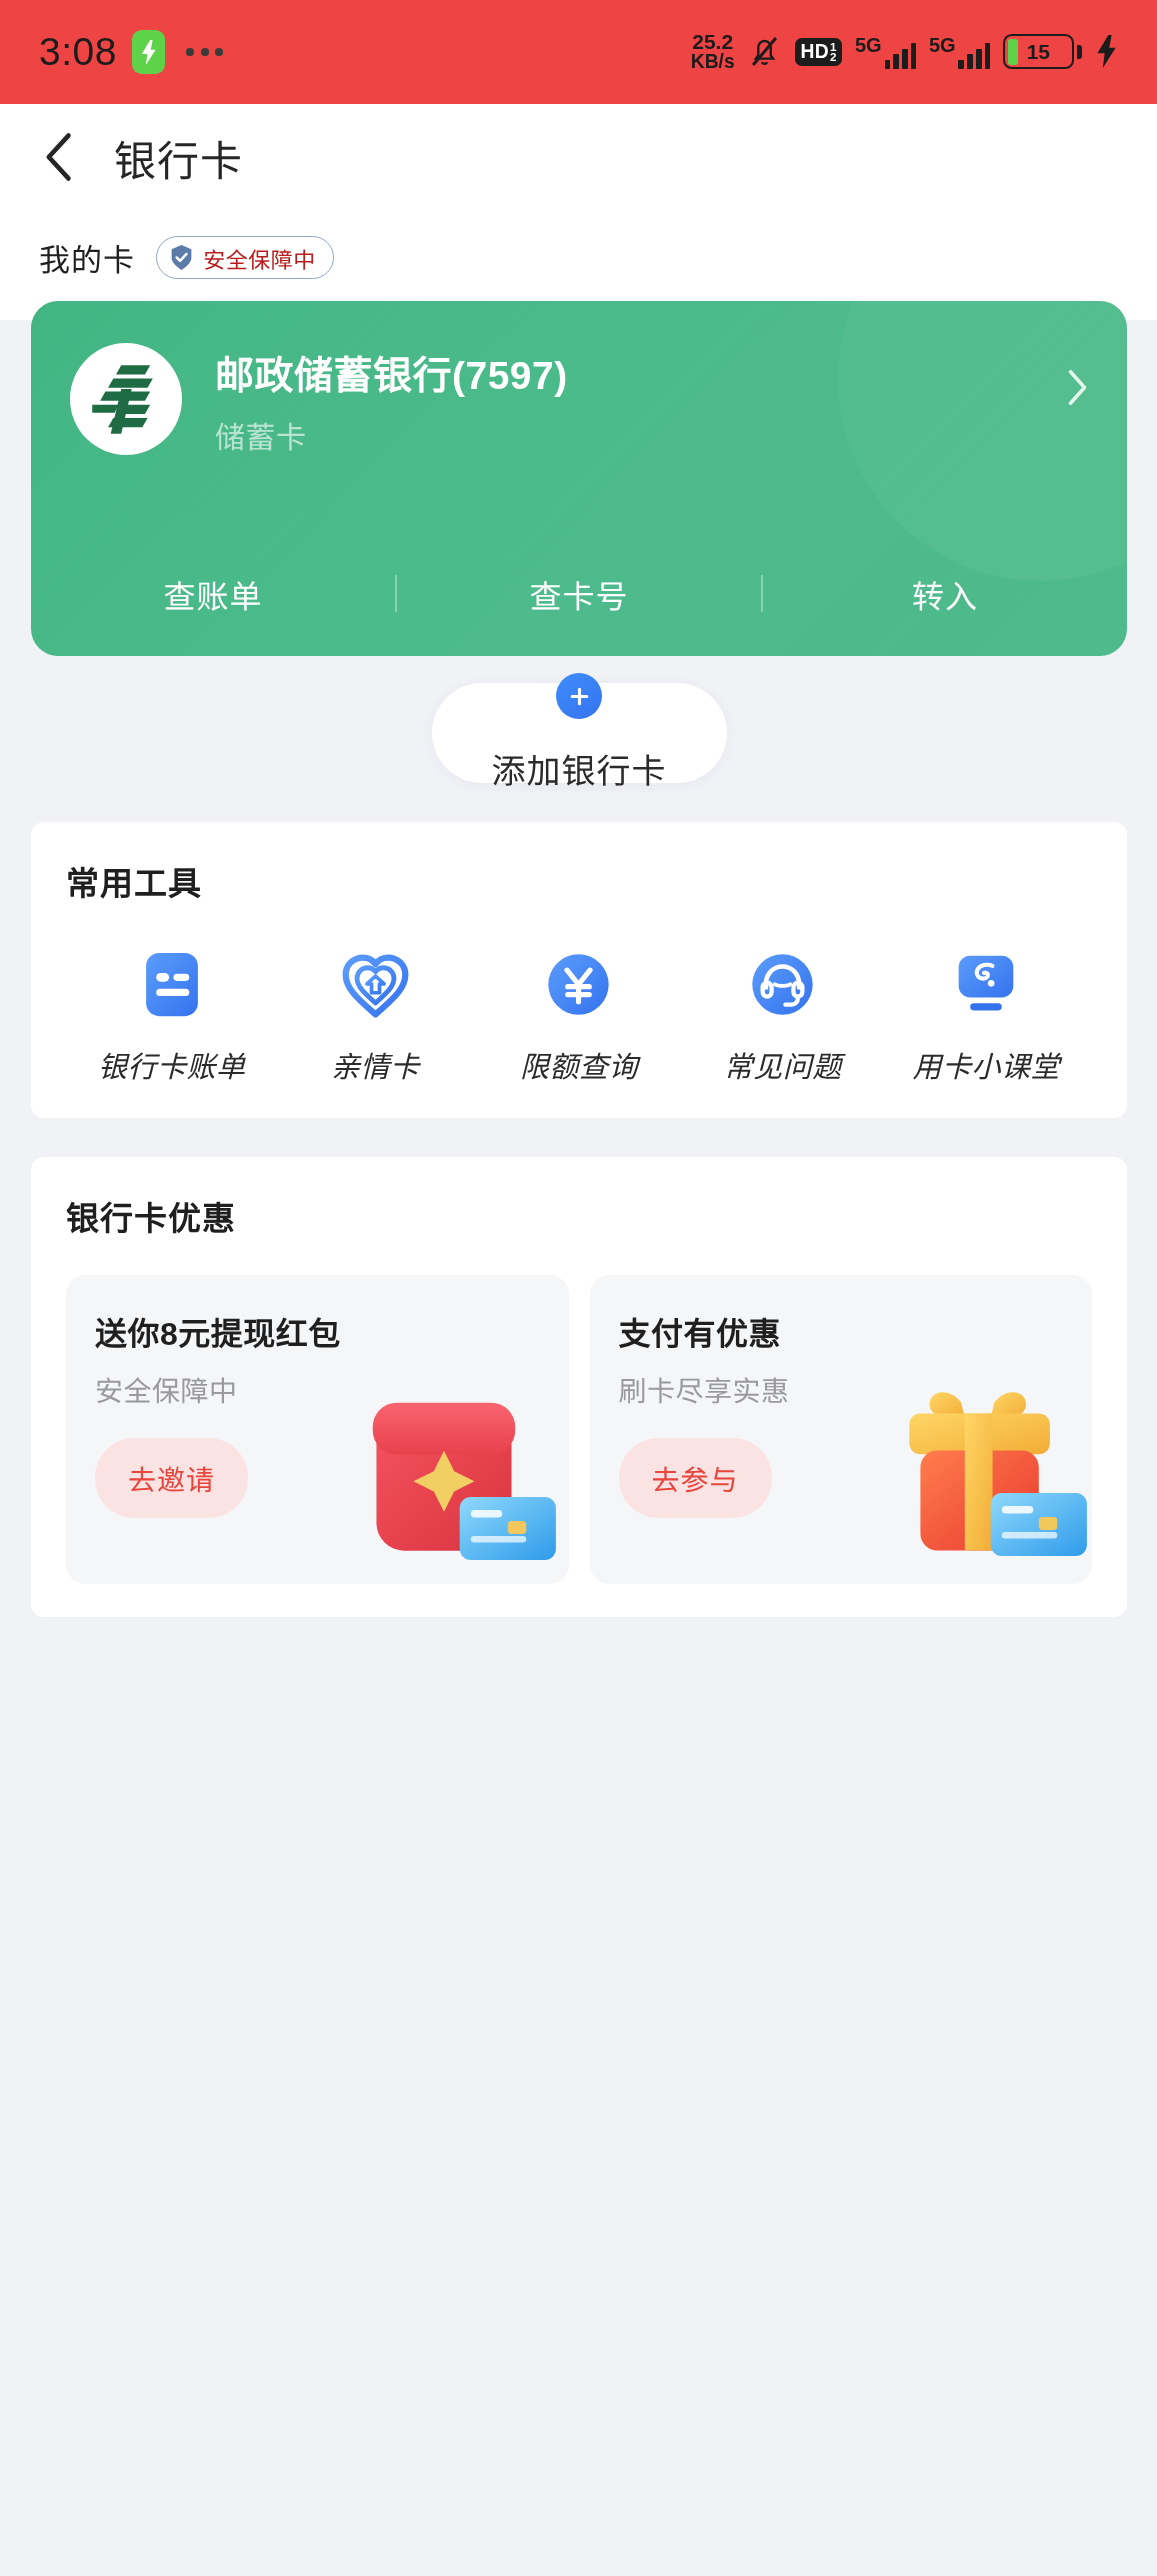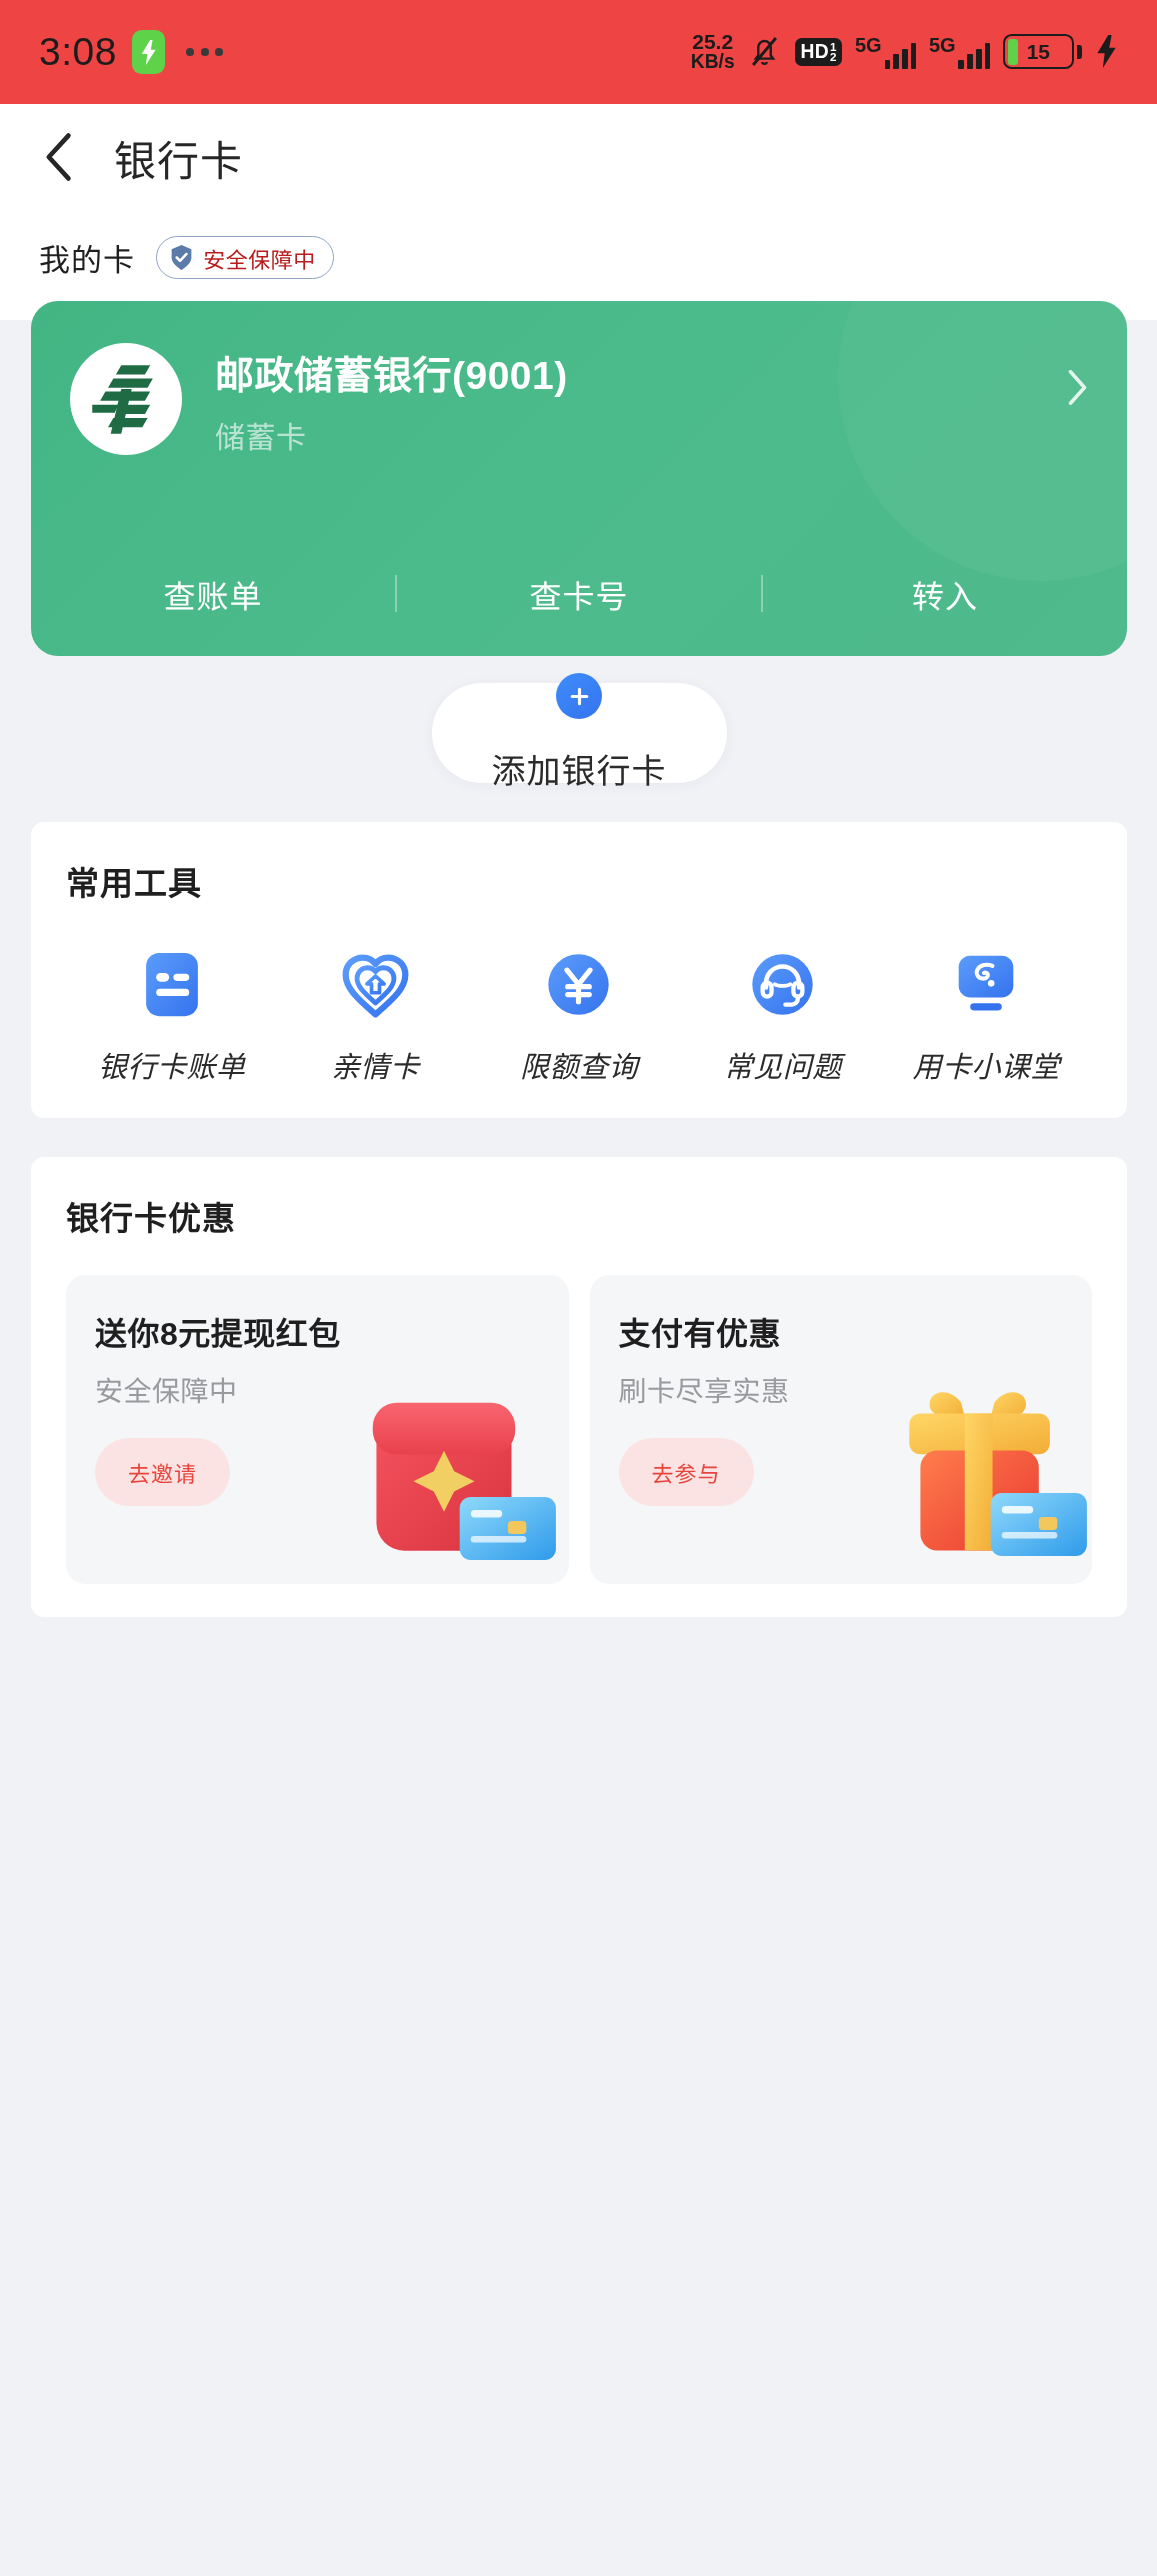--- a/index.html
+++ b/index.html
@@ -148,21 +148,21 @@
   .offers-row { display:flex; gap:21px; margin-top:35px; }
   .offer-card {
     flex:1; background:#f5f6f8; border-radius:19.3px; height:309px;
     position:relative; padding:33px 29px 0 29px; overflow:hidden; cursor:pointer;
   }
   .offer-title { font-size:32px; color:#1f1f1f; font-weight:600; letter-spacing:0.5px; position:relative; z-index:3; }
   .offer-sub { font-size:28px; color:#9a9a9e; margin-top:15.4px; letter-spacing:0.5px; position:relative; z-index:3; }
   .offer-btn {
     margin-top:29px; display:inline-flex; align-items:center; justify-content:center;
     background:#fbe3e4; color:#e8453c; border-radius:39px;
-    height:68px; padding:0 33px; font-size:22px; letter-spacing:1px;
+    height:80px; padding:0 33px; font-size:28px; letter-spacing:1px;
     position:relative; z-index:3;
   }
   .offer-art { position:absolute; right:1.9px; bottom:0; width:222px; height:222px; z-index:1; }
   .offer-art.gift { right:-5.8px; bottom:3.9px; }
 
   .pagefill { background:#f1f2f6; flex:1; }
 </style>
 </head>
 <body>
 
@@ -267,21 +267,21 @@
               <path d="M18 14h30l-4 7H14z"></path>
               <path d="M12 24h34l-4 7H8z"></path>
               <path d="M2 34h20l-3 6H2z"></path>
               <path d="M24 34h22l-4 7H20z"></path>
               <path d="M18 44h26l-4 7H14z"></path>
               <path d="M24 22h8l-8 34h-8z"></path>
             </g>
           </svg>
         </div>
         <div class="bc-text">
-          <div class="bc-name">邮政储蓄银行(9001)</div>
+          <div class="bc-name">邮政储蓄银行(7597)</div>
           <div class="bc-type">储蓄卡</div>
         </div>
         <div class="bc-chevron">
           <svg width="21" height="39" viewBox="0 0 12 22">
             <polyline points="2,2 10,11 2,20" fill="none" stroke="#ffffff" stroke-width="2" stroke-linecap="round" stroke-linejoin="round"></polyline>
           </svg>
         </div>
       </div>
 
       <div class="bc-actions">

